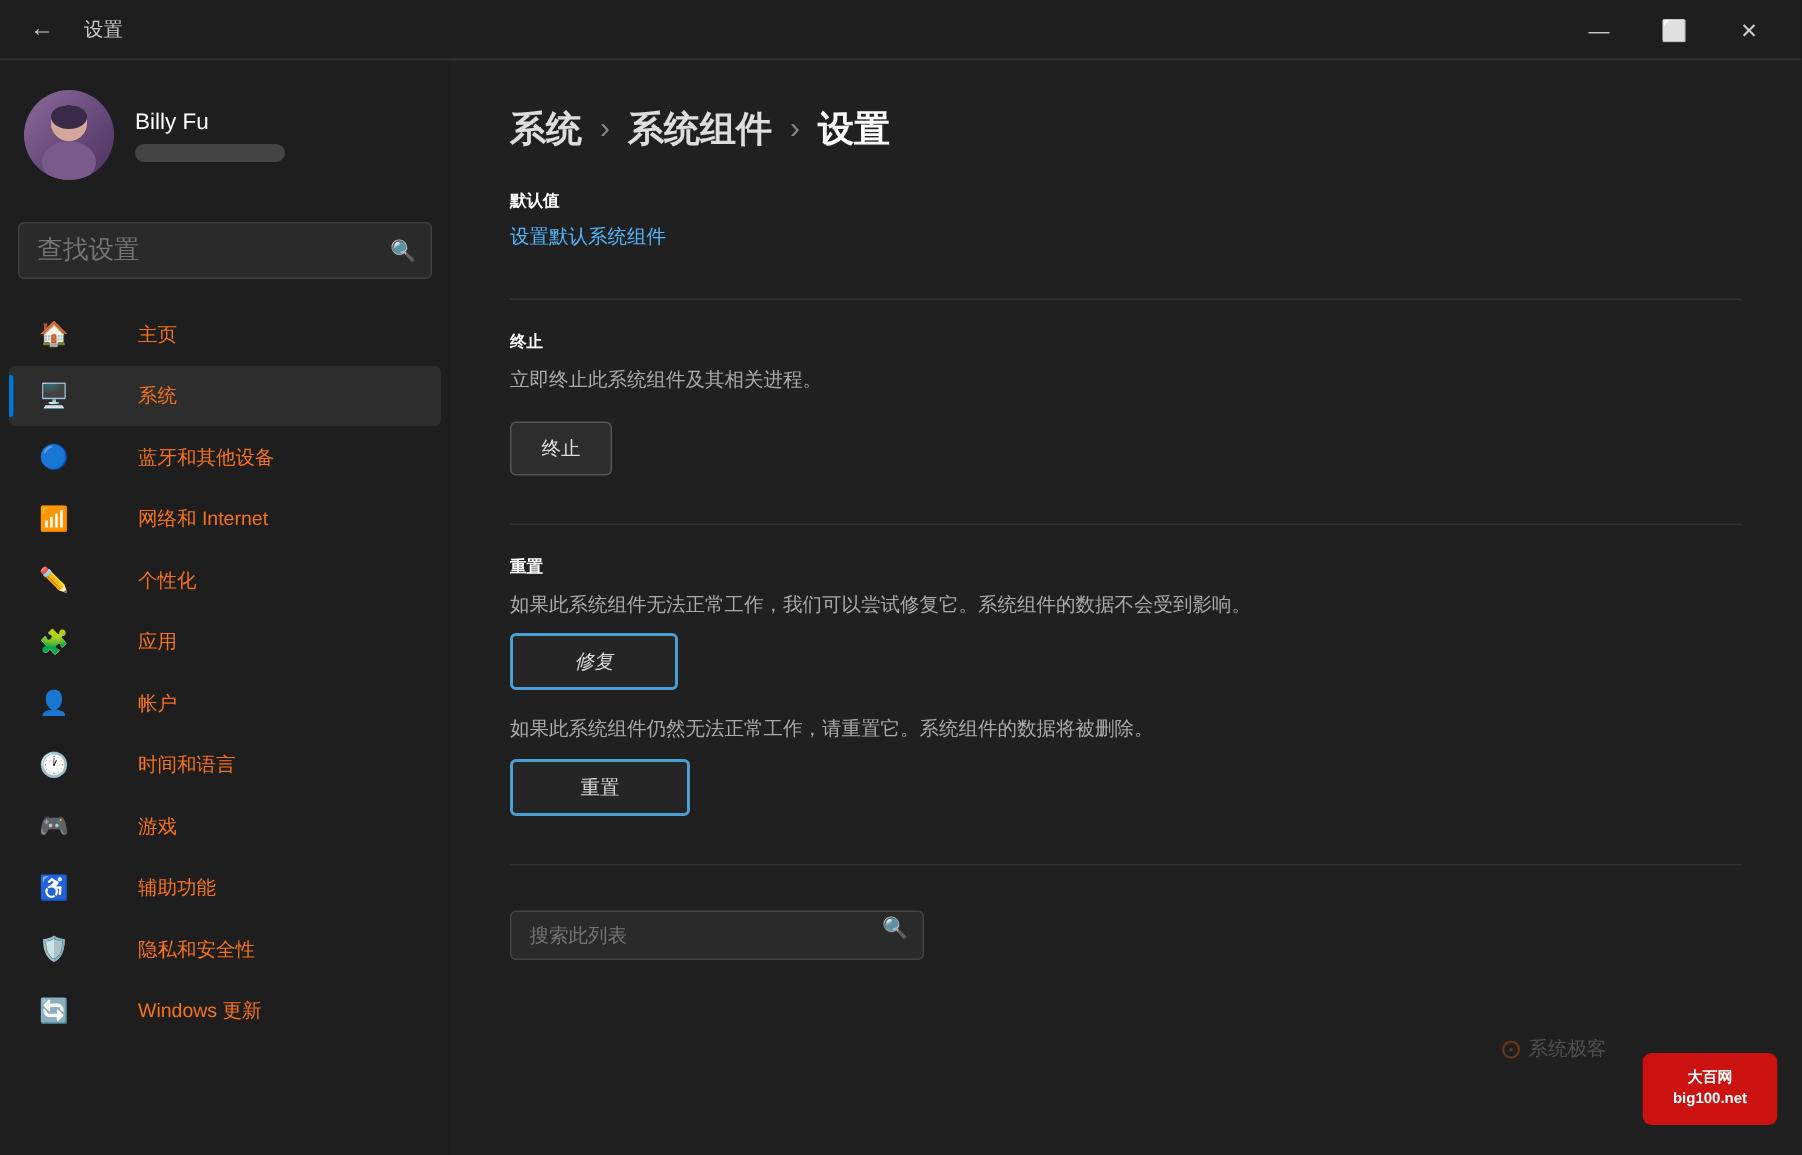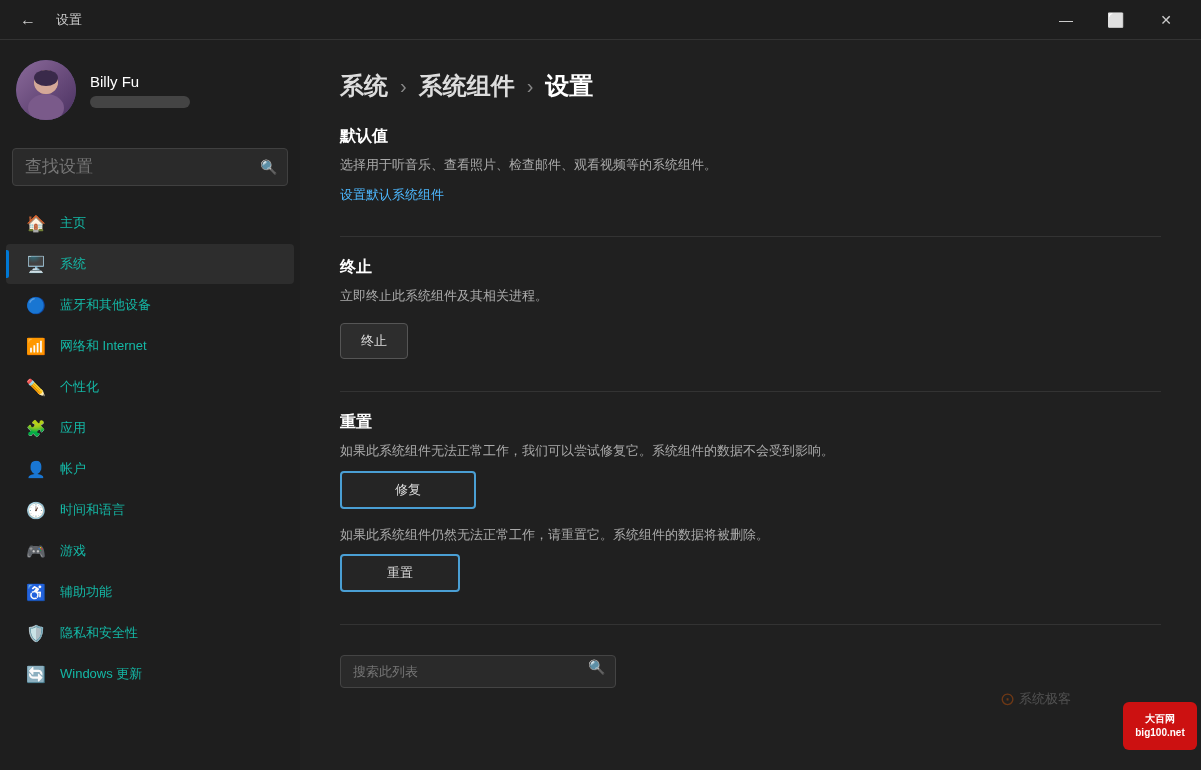--- a/index.html
+++ b/index.html
@@ -172,21 +172,22 @@
       width: 20px;
       height: 20px;
       display: flex;
       align-items: center;
       justify-content: center;
       font-size: 16px;
       flex-shrink: 0;
     }
     .nav-label {
       font-size: 13px;
-      color: #14b8a6;
+      color: #f97316;
+      margin-left: 32px;
     }
 
     
     .content {
       flex: 1;
       background: #202020;
       overflow-y: auto;
       padding: 30px 40px;
     }
 
@@ -209,21 +210,21 @@
       font-size: 20px;
       color: #888;
       margin: 0 4px;
     }
 
     
     .section {
       margin-bottom: 32px;
     }
     .section-title {
-      font-size: 16px;
+      font-size: 11px;
       font-weight: 600;
       color: #fff;
       margin-bottom: 8px;
     }
     .section-desc {
       font-size: 13px;
       color: #aaa;
       line-height: 1.5;
       margin-bottom: 10px;
     }
@@ -410,38 +411,37 @@
       <div class="breadcrumb">
         <span class="breadcrumb-item">系统</span>
         <span class="breadcrumb-sep">›</span>
         <span class="breadcrumb-item">系统组件</span>
         <span class="breadcrumb-sep">›</span>
         <span class="breadcrumb-item current">设置</span>
       </div>
 
       <div class="section">
         <div class="section-title">默认值</div>
-        <div class="section-desc">选择用于听音乐、查看照片、检查邮件、观看视频等的系统组件。</div>
         <a class="section-link" href="#">设置默认系统组件</a>
       </div>
 
       <div class="divider"></div>
 
       <div class="section">
         <div class="section-title">终止</div>
         <div class="section-desc">立即终止此系统组件及其相关进程。</div>
         <button class="action-btn">终止</button>
       </div>
 
       <div class="divider"></div>
 
       <div class="section">
         <div class="section-title">重置</div>
         <div class="section-desc">如果此系统组件无法正常工作，我们可以尝试修复它。系统组件的数据不会受到影响。</div>
-        <button class="btn-highlighted" style="width:136px;">修复</button>
+        <button class="btn-highlighted" style="width:112px;font-style:italic;">修复</button>
         <div class="section-desc" style="margin-top: 16px;">如果此系统组件仍然无法正常工作，请重置它。系统组件的数据将被删除。</div>
         <button class="btn-highlighted" style="width:120px;">重置</button>
       </div>
 
       <div class="divider"></div>
 
       <div class="section">
         <div class="list-search-wrap">
           <input type="text" class="list-search" placeholder="搜索此列表" style="">
           <span class="list-search-icon">🔍</span>
@@ -449,17 +449,17 @@
       </div>
 
     </div>
 
     <div style="position:fixed; bottom:60px; right:130px; pointer-events:none; z-index:10;">
       <div style="display:flex; align-items:center; gap:4px; opacity:0.35;">
         <span style="color:#ff6600; font-size:18px;">⊙</span>
         <span style="color:#aaa; font-size:13px;font-family:Liberation Mono, monospace;">系统极客</span>
       </div>
     </div>
-    <div style="position:fixed; bottom:20px; right:4px; width:74px; height:48px; background:#cc1111; border-radius:6px; display:flex; align-items:center; justify-content:center; z-index:10; pointer-events:none;">
+    <div style="position:fixed; bottom:20px; right:16px; width:90px; height:48px; background:#cc1111; border-radius:6px; display:flex; align-items:center; justify-content:center; z-index:10; pointer-events:none;">
       <span style="color:white; font-size:10px; font-weight:bold; text-align:center; line-height:1.4;">大百网<br>big100.net</span>
     </div>
   </div>
 </div>
 
 </body></html>

